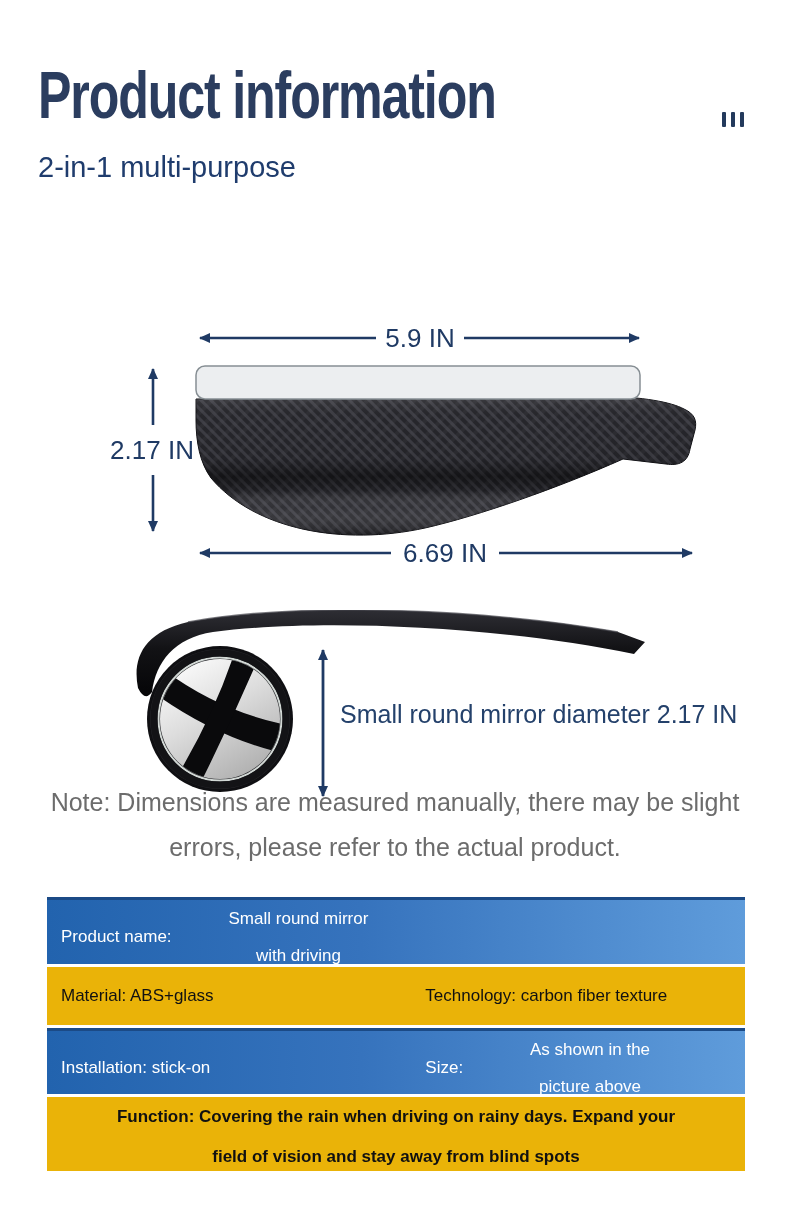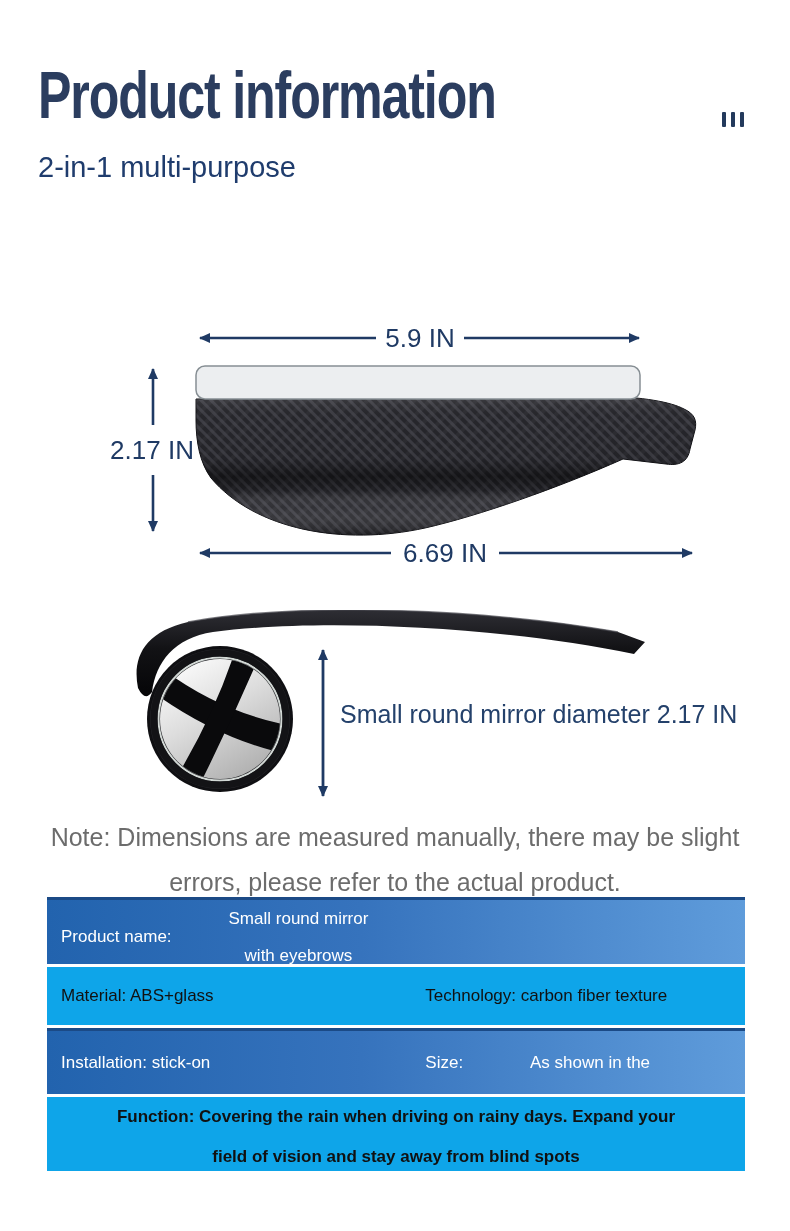--- a/index.html
+++ b/index.html
@@ -18,31 +18,31 @@
   .subtitle{
     position:absolute;left:38px;top:151px;font-size:29px;color:#1f3c6d;white-space:nowrap;
   }
   
   .diag1{position:absolute;left:55px;top:320px;width:620px;height:250px;margin-left:48px;}
   .diag2{position:absolute;left:118px;top:610px;width:660px;height:200px;}
   svg text.dim{font-family:"Liberation Sans","DejaVu Sans",sans-serif;font-size:26px;fill:#1f3a64;}
   svg text.side-label{font-family:"Liberation Sans","DejaVu Sans",sans-serif;font-size:25px;fill:#24416b;}
   
   .note{
-    position:absolute;left:0;right:0;top:815px;text-align:center;
+    position:absolute;left:0;right:0;top:780px;text-align:center;
     font-size:25px;line-height:45px;color:#6c6c6c;
   }
   
   .spec-table{position:absolute;left:47px;top:897px;width:698px;font-size:17px;}
   .row{display:grid;grid-template-columns:54.2% 45.8%;margin-bottom:3px;box-sizing:border-box;}
   .row.blue{
     background:linear-gradient(90deg,#2263ae 0%,#3673bd 45%,#5f9cdb 100%);
     color:#ffffff;border-top:3px solid #1b4a86;
   }
-  .row.light{background:#0ea5e9;color:#111111;}
+  .row.light{background:#eab308;color:#111111;}
   .r1{height:67px;}
   .r2{height:58px;}
   .r3{height:66px;}
   .r4{height:74px;grid-template-columns:100%;}
   .cell{display:flex;align-items:center;box-sizing:border-box;}
   .cell.pad{padding-left:14px;}
   .val2{flex:1;display:flex;flex-direction:column;align-items:center;line-height:37px;}
   .r3 .cell.right{padding-right:28px;}
   .r4 .cell{justify-content:center;}
   .func{
@@ -171,21 +171,21 @@
     <div>errors, please refer to the actual product.</div>
   </div>
 
   <div class="spec-table">
 
     <div class="row blue r1">
       <div class="cell pad">
         <span>Product name:</span>
         <span class="val2">
           <span>Small round mirror</span>
-          <span>with eyebrows</span>
+          <span>with driving</span>
         </span>
       </div>
     </div>
 
     <div class="row light r2">
       <div class="cell pad">
         <span>Material: ABS+glass</span>
       </div>
       <div class="cell">
         <span>Technology: carbon fiber texture</span>
@@ -193,20 +193,21 @@
     </div>
 
     <div class="row blue r3">
       <div class="cell pad">
         <span>Installation: stick-on</span>
       </div>
       <div class="cell right">
         <span>Size:</span>
         <span class="val2">
           <span>As shown in the</span>
+          <span>picture above</span>
         </span>
       </div>
     </div>
 
     <div class="row light r4">
       <div class="cell">
         <div class="func">
           <div>Function: Covering the rain when driving on rainy days. Expand your</div>
           <div>field of vision and stay away from blind spots</div>
         </div>

